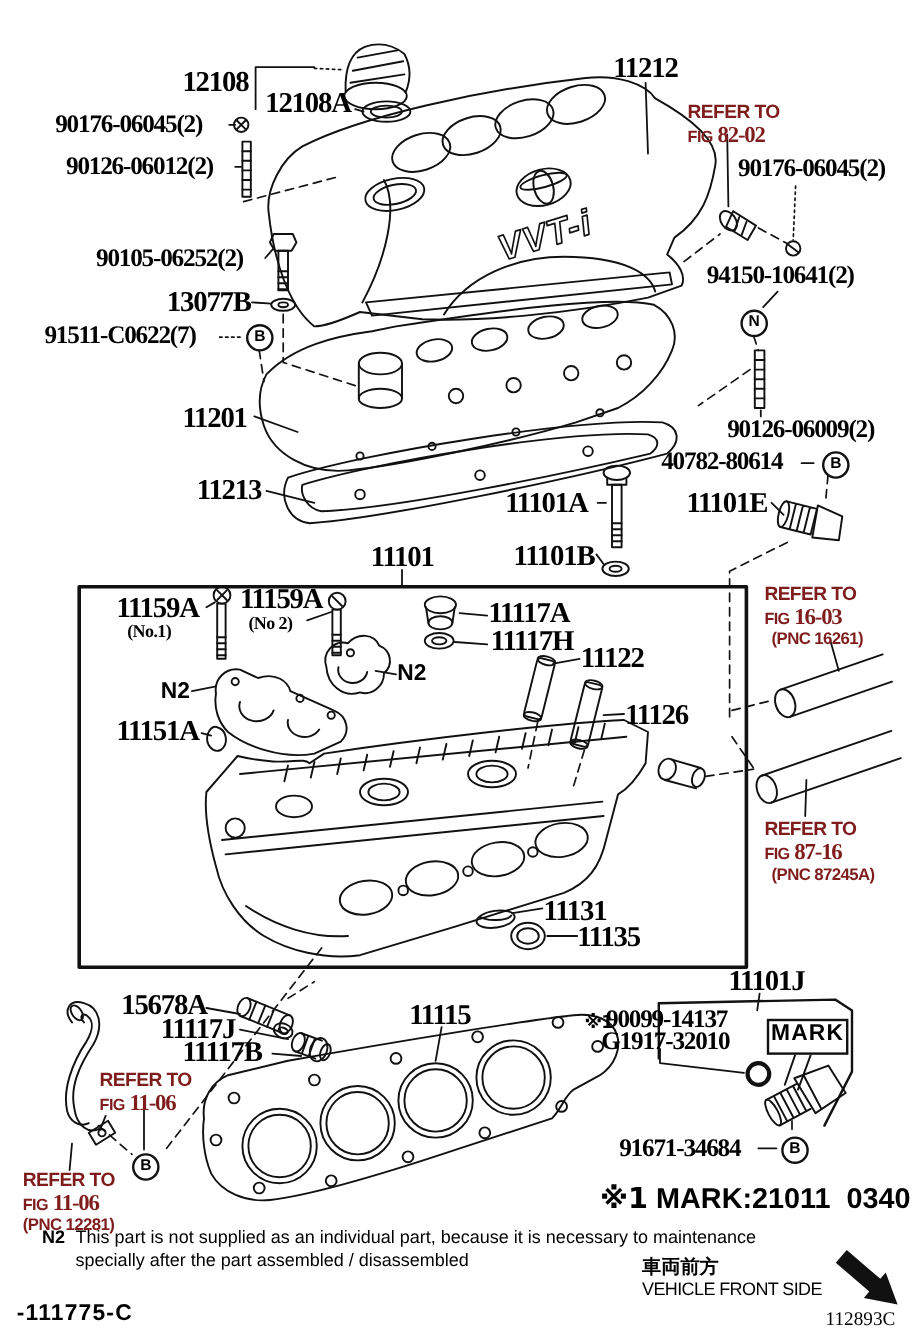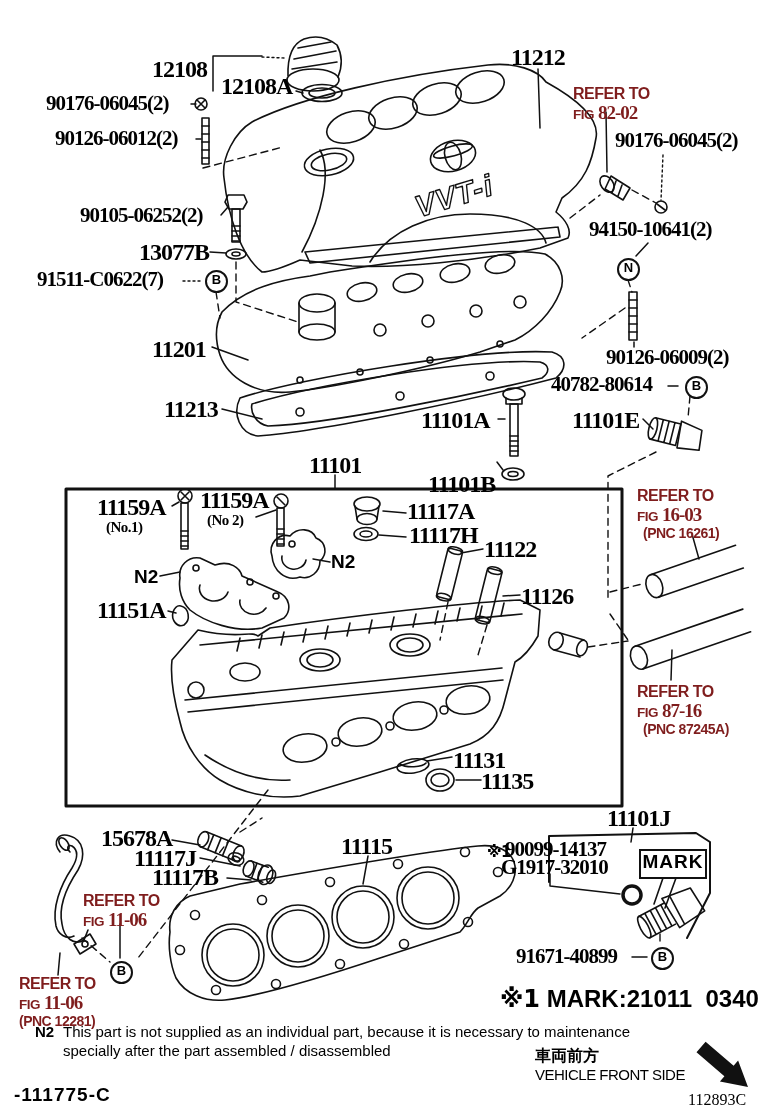--- a/index.html
+++ b/index.html
@@ -390,21 +390,21 @@
 <div class="co s22" style="left:37px;top:269px">91511-C0622(7)</div>
 <div class="co s24" style="left:152px;top:337px">11201</div>
 <div class="co s24" style="left:164px;top:397px">11213</div>
 <div class="co s24" style="left:511px;top:45px">11212</div>
 <div class="co s22" style="left:615px;top:130px">90176-06045(2)</div>
 <div class="co s22" style="left:589px;top:219px">94150-10641(2)</div>
 <div class="co s22" style="left:606px;top:347px">90126-06009(2)</div>
 <div class="co s22" style="left:551px;top:374px">40782-80614</div>
 <div class="co s24" style="left:421px;top:408px">11101A</div>
 <div class="co s24" style="left:572px;top:408px">11101E</div>
-<div class="co s24" style="left:428px;top:472px">11101B</div>
+<div class="co s24" style="left:428px;top:452px">11101B</div>
 <div class="co s24" style="left:309px;top:453px">11101</div>
 <div class="co s24" style="left:97px;top:495px">11159A</div>
 <div class="co s15" style="left:106px;top:520px">(No.1)</div>
 <div class="co s24" style="left:200px;top:488px">11159A</div>
 <div class="co s15" style="left:207px;top:513px">(No 2)</div>
 <div class="co s24" style="left:407px;top:499px">11117A</div>
 <div class="co s24" style="left:409px;top:523px">11117H</div>
 <div class="co s24" style="left:484px;top:537px">11122</div>
 <div class="co s24" style="left:521px;top:584px">11126</div>
 <div class="co n2l" style="left:134px;top:566px">N2</div>
@@ -413,21 +413,21 @@
 <div class="co s24" style="left:453px;top:748px">11131</div>
 <div class="co s24" style="left:481px;top:769px">11135</div>
 <div class="co s24" style="left:607px;top:806px">11101J</div>
 <div class="co s24" style="left:101px;top:826px">15678A</div>
 <div class="co s24" style="left:134px;top:846px">11117J</div>
 <div class="co s24" style="left:152px;top:865px">11117B</div>
 <div class="co s24" style="left:341px;top:834px">11115</div>
 <div class="co s15 x1" style="left:487px;top:845px">※1</div>
 <div class="co s22" style="left:505px;top:839px">90099-14137</div>
 <div class="co s22" style="left:501px;top:857px">G1917-32010</div>
-<div class="co s22" style="left:516px;top:946px">91671-40899</div>
+<div class="co s22" style="left:516px;top:946px">91671-34684</div>
 
 <div class="markbox" style="left:639px;top:849px">MARK</div>
 
 <div class="badge" style="left:205px;top:270px">B</div>
 <div class="badge" style="left:617px;top:258px">N</div>
 <div class="badge" style="left:685px;top:376px">B</div>
 <div class="badge" style="left:651px;top:947px">B</div>
 <div class="badge" style="left:110px;top:961px">B</div>
 
 <div class="refer" style="left:573px;top:86px">

